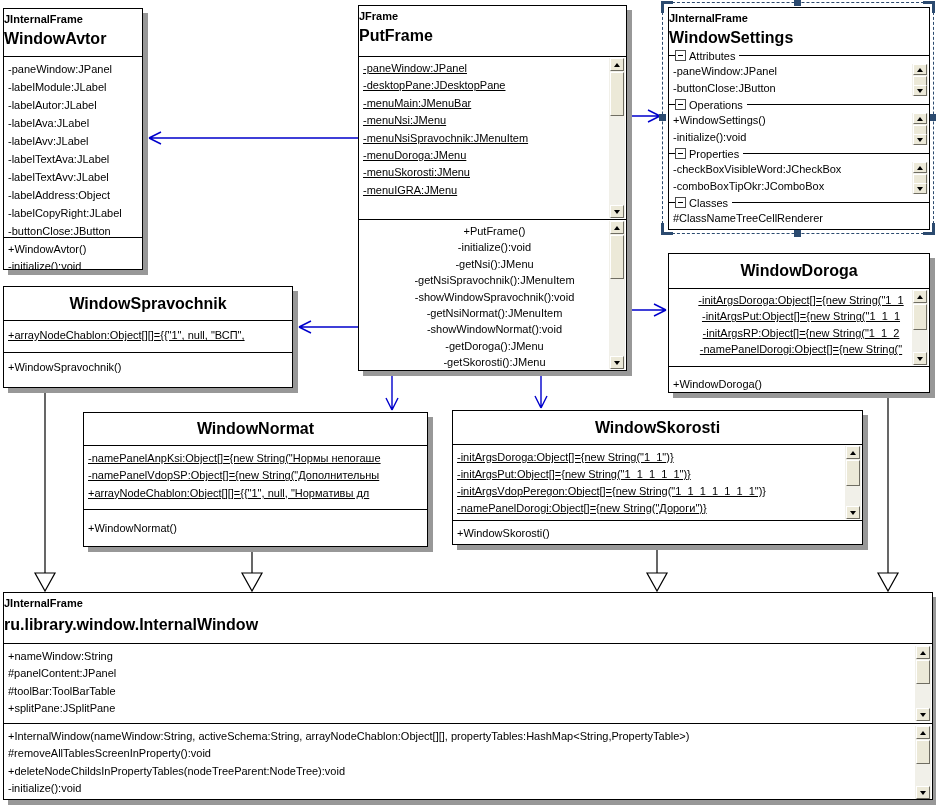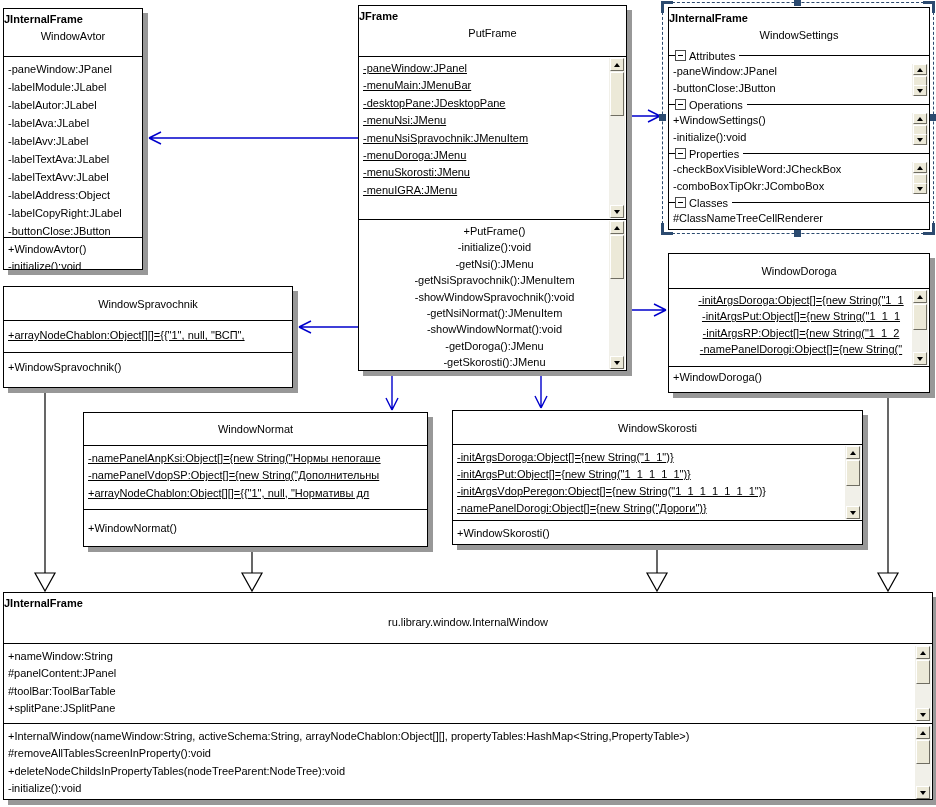--- a/index.html
+++ b/index.html
@@ -5,21 +5,21 @@
   html,body{margin:0;padding:0;background:#ffffff;}
   #canvas{position:relative;width:936px;height:807px;background:#ffffff;overflow:hidden;
           font-family:"Liberation Sans",sans-serif;font-size:11px;color:#000;}
   svg#connectors{position:absolute;left:0;top:0;width:936px;height:807px;pointer-events:none;}
 
   
   .box{position:absolute;background:#fff;border:1px solid #000;box-sizing:border-box;
        box-shadow:5px 5px 0 #989898;overflow:hidden;}
   .hdr{box-sizing:border-box;overflow:hidden;}
   .stereo{height:14px;line-height:14px;text-align:left;padding:3px 5px 0 0;font-weight:bold;}
-  .cname{text-align:center;font-weight:normal;font-size:11px;padding-top:4px;white-space:nowrap;}
+  .cname{text-align:left;font-weight:bold;font-size:16px;padding-top:4px;white-space:nowrap;}
   .hdr.simple{display:flex;align-items:center;justify-content:center;font-weight:bold;font-size:12px;}
   .sec{position:relative;border-top:1px solid #000;box-sizing:border-box;overflow:hidden;padding-top:3px;}
   .row{height:17.4px;line-height:17.4px;padding-left:4px;white-space:nowrap;overflow:hidden;}
   .row.u{text-decoration:underline;}
   .row.rh18{height:18px;line-height:18px;}
   .row.rh16{height:16.4px;line-height:16.4px;text-align:center;}
   .row.rh17{height:16.9px;line-height:16.9px;}
 
   
   .sb{position:absolute;right:1px;top:1px;bottom:1px;width:16px;background:#f1f0e9;}
@@ -128,22 +128,22 @@
       <div class="sb">
         <div class="sb-btn up">
             <span class="tri tri-up"></span>
           </div>
         <div class="sb-thumb" style="top:14px;height:44px"></div>
         <div class="sb-btn down">
             <span class="tri tri-down"></span>
           </div>
       </div>
     <div class="row u">-paneWindow:JPanel</div>
+        <div class="row u">-desktopPane:JDesktopPane</div>
         <div class="row u">-menuMain:JMenuBar</div>
-        <div class="row u">-desktopPane:JDesktopPane</div>
         <div class="row u">-menuNsi:JMenu</div>
         <div class="row u">-menuNsiSpravochnik:JMenuItem</div>
         <div class="row u">-menuDoroga:JMenu</div>
         <div class="row u">-menuSkorosti:JMenu</div>
         <div class="row u">-menuIGRA:JMenu</div>
       </div>
     <div class="sec" style="height:151px">
       <div class="sb">
         <div class="sb-btn up">
             <span class="tri tri-up"></span>
@@ -250,21 +250,21 @@
         <div class="sb-thumb" style="top:14px;height:26px"></div>
         <div class="sb-btn down">
             <span class="tri tri-down"></span>
           </div>
       </div>
     <div class="row u rh16">-initArgsDoroga:Object[]={new String("1_1</div>
         <div class="row u rh16">-initArgsPut:Object[]={new String("1_1_1</div>
         <div class="row u rh16">-initArgsRP:Object[]={new String("1_1_2</div>
         <div class="row u rh16">-namePanelDorogi:Object[]={new String("</div>
       </div>
-    <div class="sec" style="height:26px;padding-top:2px">
+    <div class="sec" style="height:26px;padding-top:9px">
         <div class="row">+WindowDoroga()</div>
       </div>
   </div>
 
   <div class="box" style="left:3px;top:286px;width:290px;height:102px">
     <div class="hdr simple" style="height:33px">
       <span class="cname" style="padding-top:0">WindowSpravochnik</span>
     </div>
     <div class="sec" style="height:32px;padding-top:6px">
         <div class="row u">+arrayNodeChablon:Object[][]={{"1", null, "ВСП",</div>

